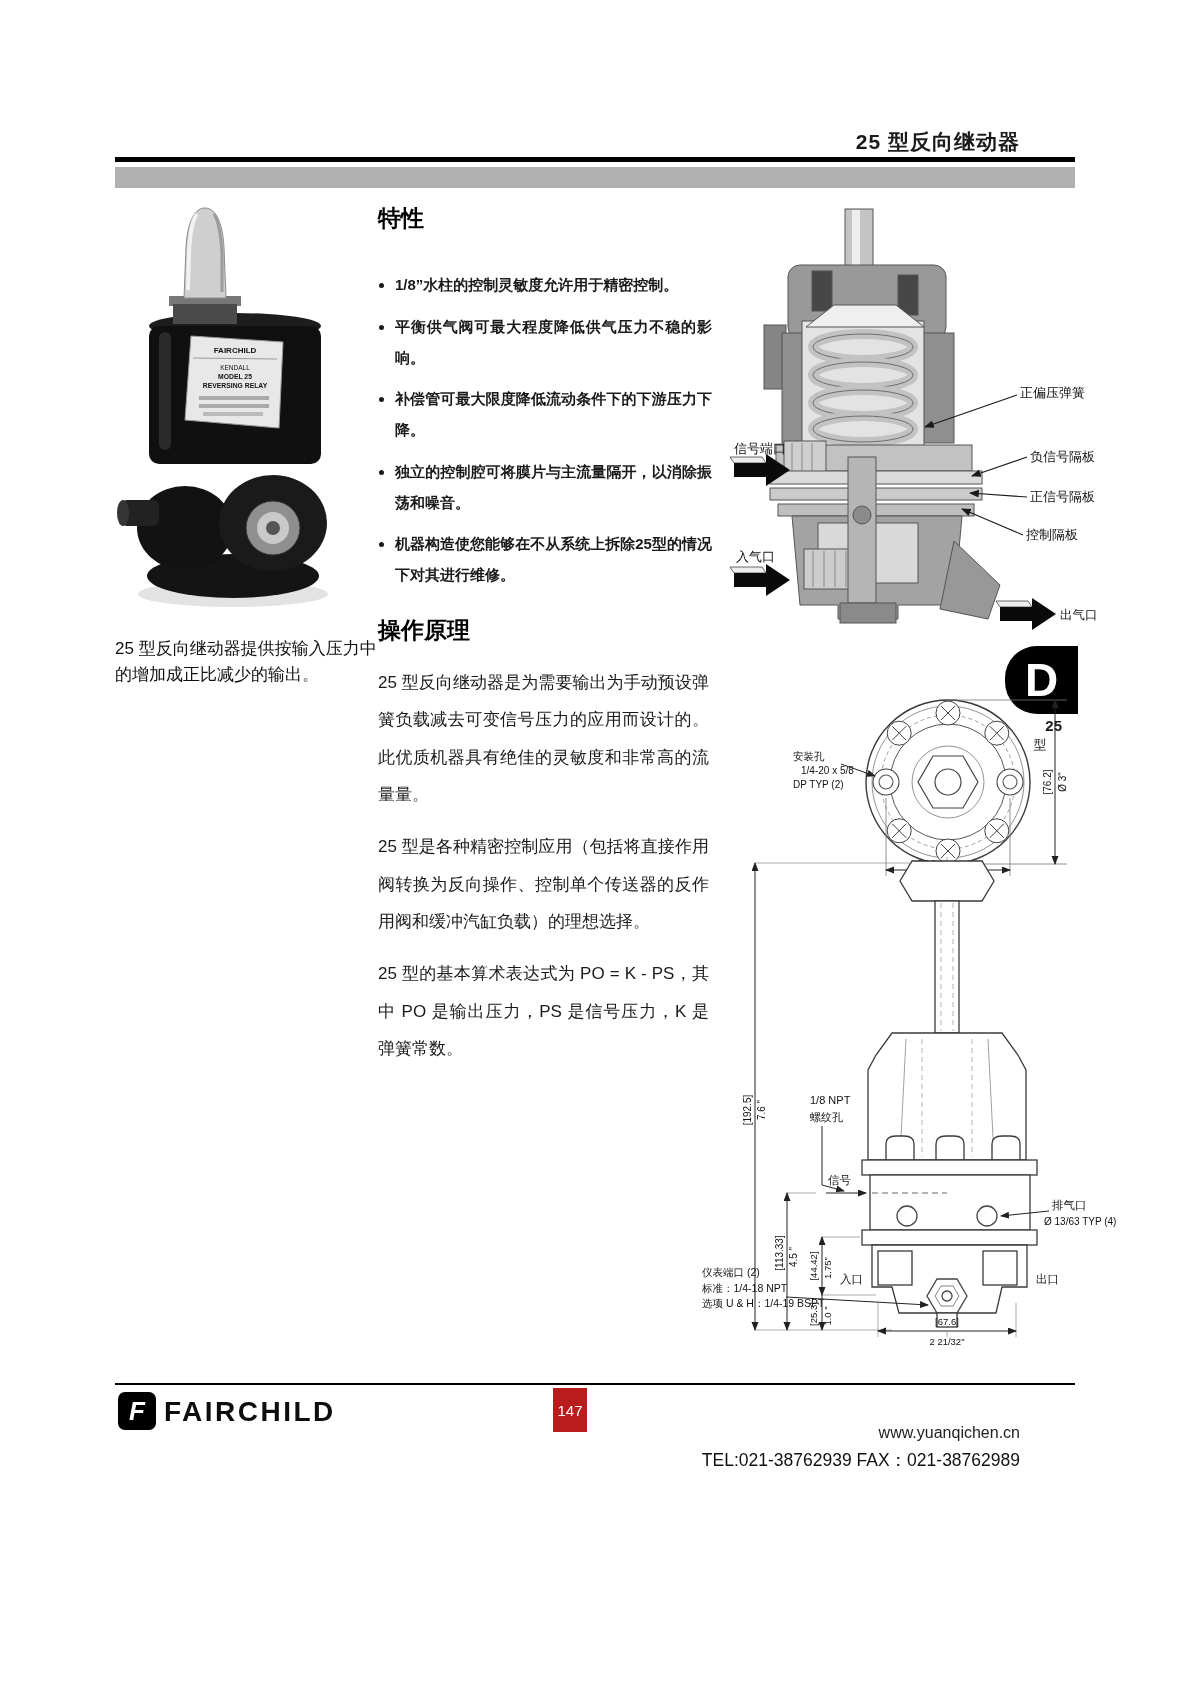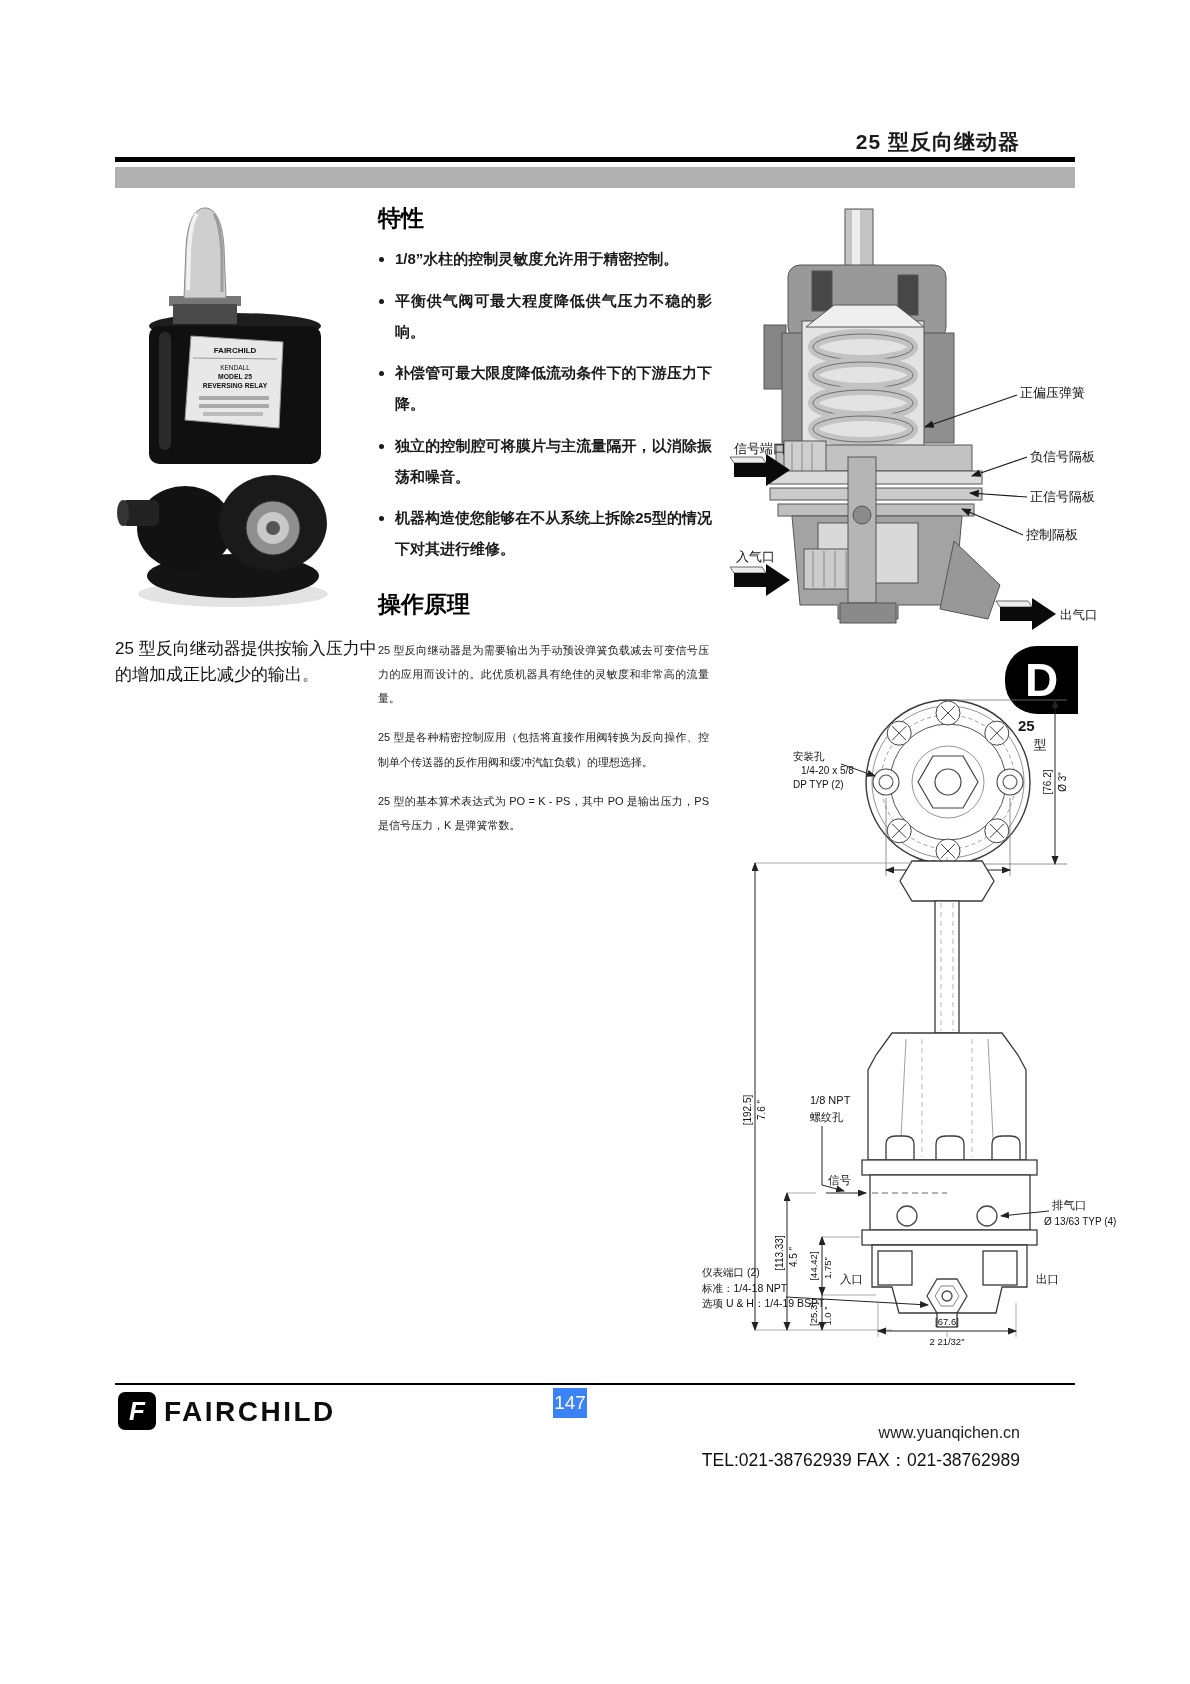--- a/index.html
+++ b/index.html
@@ -10,38 +10,38 @@
   }
   .abs { position:absolute; }
   
   .doc-title { position:absolute; right:170px; top:128px; font-size:21px; font-weight:bold; letter-spacing:1px;margin-left:42px; }
   .h-rule { position:absolute; left:115px; top:157px; width:960px; height:5px; background:#000; }
   .h-bar  { position:absolute; left:115px; top:167px; width:960px; height:21px; background:#b1b1b1; }
   
   .photo-caption { position:absolute; left:115px; top:636px; width:262px; font-size:17px; line-height:1.55; color:#111; }
   
   .mid-col { position:absolute; left:378px; top:203px; width:334px; }
-  .mid-col h2 { font-size:23px; margin:0 0 10px 0; font-weight:bold; color:#000; }
+  .mid-col h2 { font-size:23px; margin:0 0 36px 0; font-weight:bold; color:#000; }
   .mid-col h2.second { margin:24px 0 18px 0; }
   .mid-col ul { list-style:disc outside; margin:0 0 6px 0; padding-left:17px; }
   .mid-col li { font-size:15px; line-height:2.05; margin:0 0 11px 0; text-align:justify;font-weight:bold; }
-  .mid-col p  { font-size:11px; line-height:2.2; margin:0 3px 15px 0; text-align:justify; }
+  .mid-col p  { font-size:17px; line-height:2.2; margin:0 3px 15px 0; text-align:justify; }
   
   .side-tab { position:absolute; left:1005px; top:646px; width:73px; height:68px; background:#000;
     border-radius:32px 0 0 32px; color:#fff; display:flex; align-items:center; justify-content:center;
     font-size:46px; font-weight:bold; }
-  .tab-model  { position:absolute; left:1018px; top:717px; width:44px; text-align:left; font-weight:bold; font-size:15px; }
+  .tab-model  { position:absolute; left:1018px; top:717px; width:44px; text-align:right; font-weight:bold; font-size:15px; }
   .tab-suffix { position:absolute; left:1018px; top:736px; width:44px; text-align:center; font-size:13px; }
   
   .f-rule { position:absolute; left:115px; top:1383px; width:960px; height:2px; background:#000; }
   .logo-mark { position:absolute; left:118px; top:1392px; width:38px; height:38px; background:#000; border-radius:7px;
     color:#fff; display:flex; align-items:center; justify-content:center; font-size:26px; font-weight:bold; font-style:italic; }
   .brand { position:absolute; left:164px; top:1396px; font-size:28px; font-weight:bold; letter-spacing:2.5px; color:#0d0d0d; }
-  .page-badge { position:absolute; left:553px; top:1388px; width:34px; height:30px; background:#3b82f6; color:#fff;
-    display:flex; align-items:center; justify-content:center; font-size:19px; }
+  .page-badge { position:absolute; left:553px; top:1388px; width:34px; height:44px; background:#b91c1c; color:#fff;
+    display:flex; align-items:center; justify-content:center; font-size:15px; }
   .contact { position:absolute; right:170px; top:1448px; font-size:17.5px; color:#111; }
   .website { position:absolute; right:170px; top:1424px; font-size:16px; color:#222; }
   svg text { font-family:"Liberation Sans","DejaVu Sans",sans-serif; fill:#111; }
 </style>
 </head>
 <body>
 
 <div class="page">
 
   <div class="doc-title">25 型反向继动器</div>

